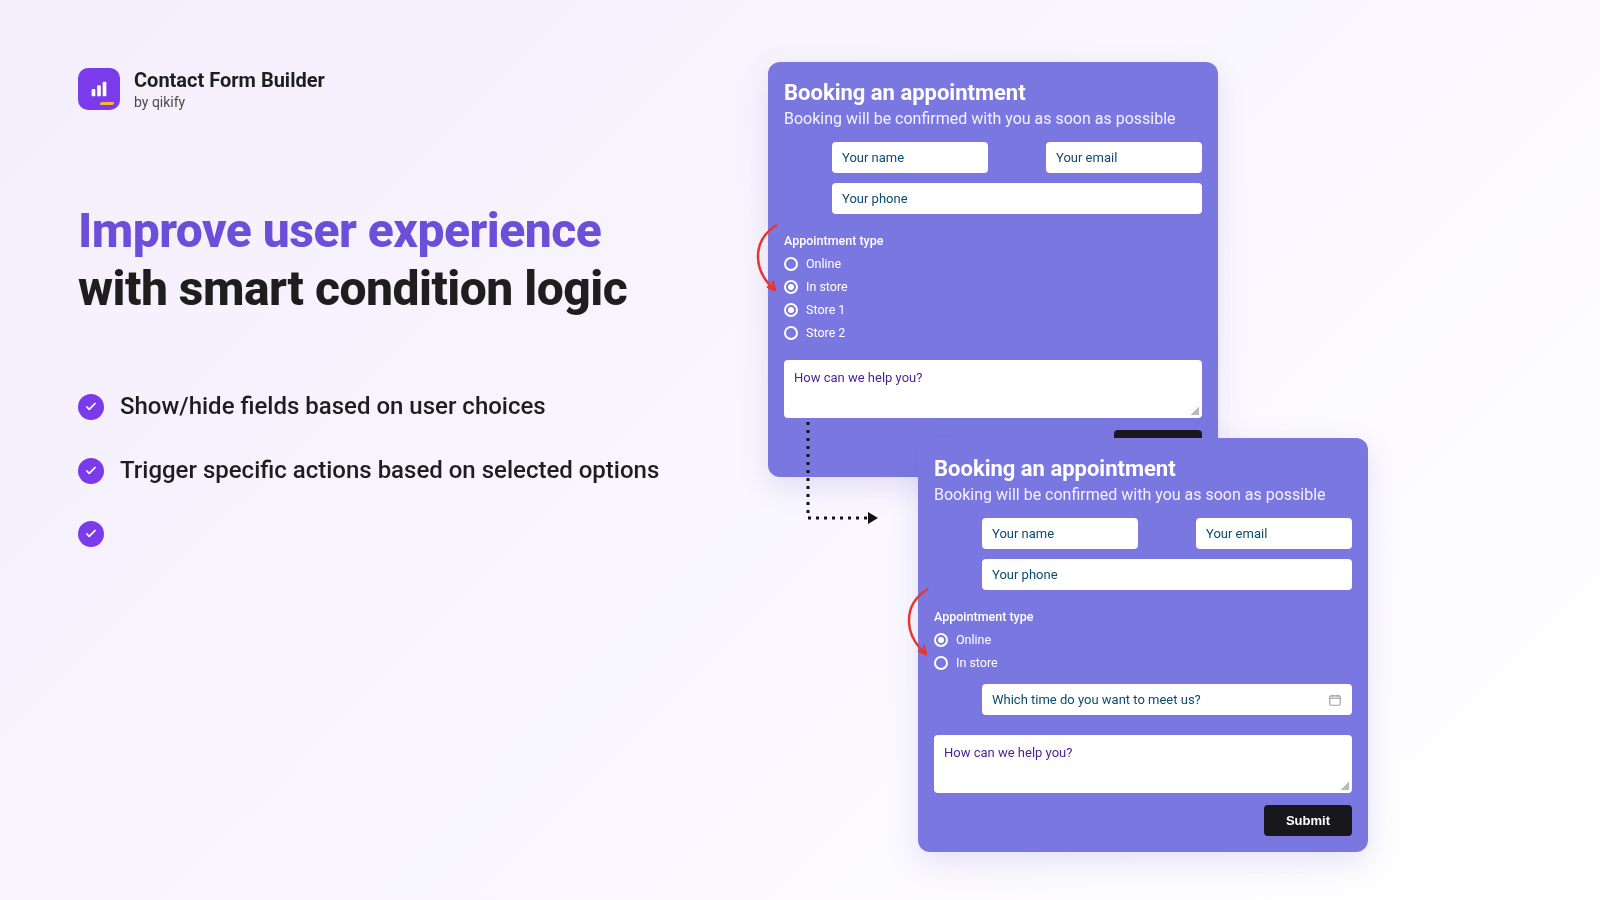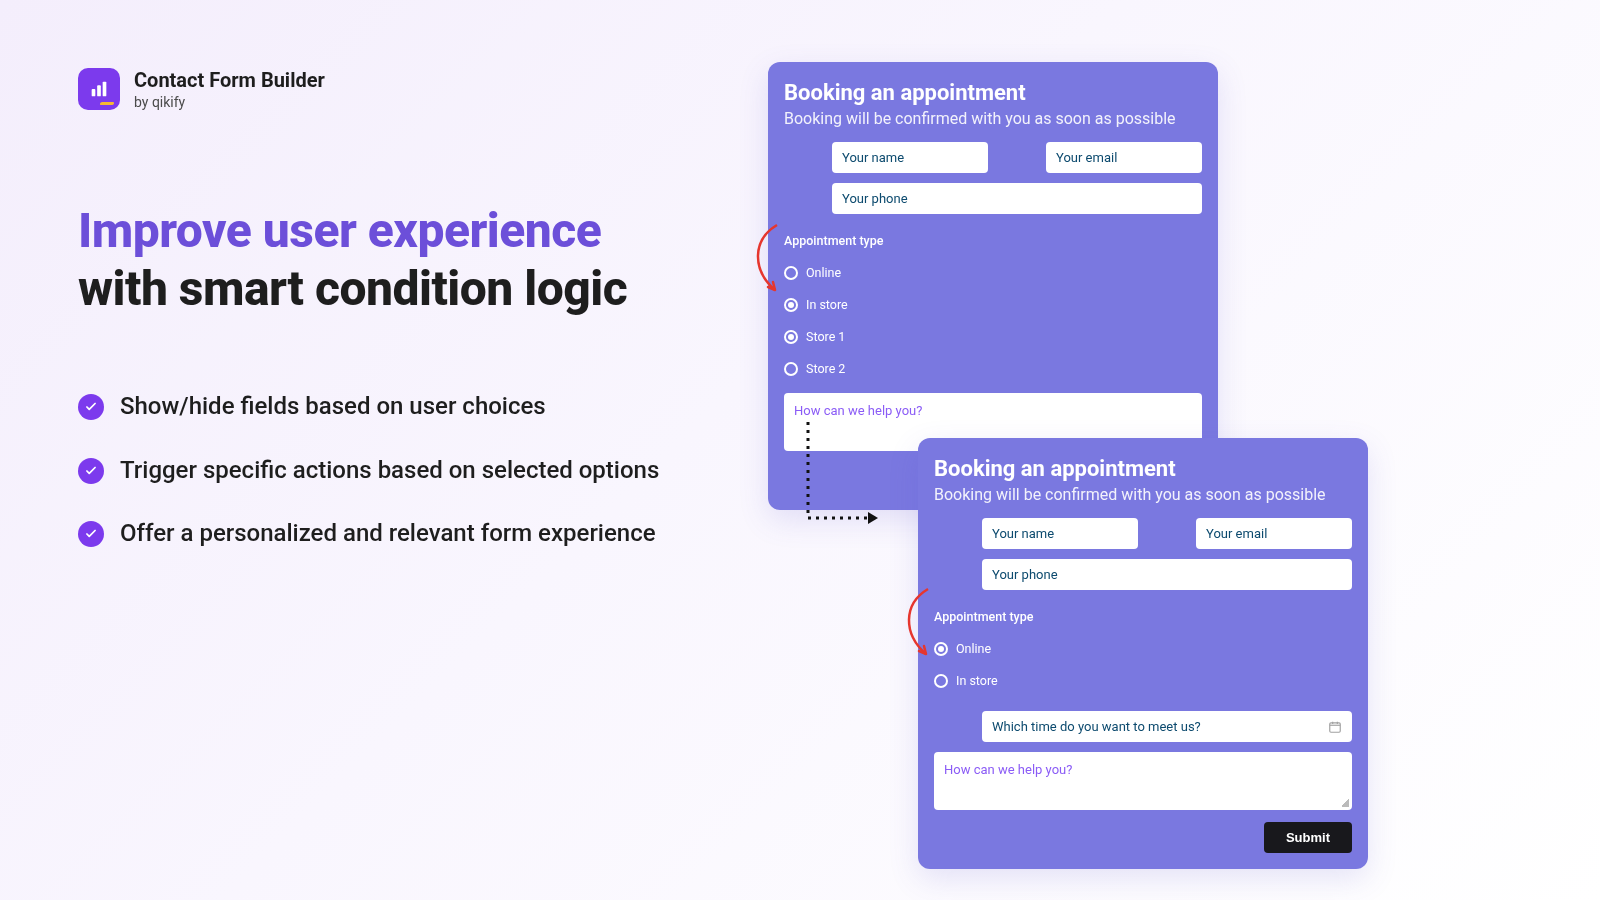--- a/index.html
+++ b/index.html
@@ -55,31 +55,31 @@
 .card .sub { font-size:16px; opacity:.9; margin-bottom:14px;}
 .row { display:flex; gap:10px; margin-bottom:10px;}
 .row .input { flex:1; }
 .input {
   background:#fff; border-radius:4px; padding:8px 10px;
   font-size:13px; color:#333; display:flex; align-items:center;
   justify-content:space-between;
 }
 .input.placeholder { color:#0c4a6e;margin-left:48px; }
 .section-label { font-size:12.5px; margin:19px 0 6px; font-weight:500;}
-.radio { display:flex; align-items:center; gap:8px; font-size:12.5px; margin:17px 0; cursor:pointer;}
+.radio { display:flex; align-items:center; gap:8px; font-size:12.5px; margin:8px 0; cursor:pointer;}
 .radio-dot {
   width:14px; height:14px; border-radius:50%; border:2px solid #fff;
   display:inline-block; position:relative; flex-shrink:0;
 }
 .radio.selected .radio-dot::after{
   content:""; position:absolute; inset:2px; border-radius:50%; background:#fff;
 }
 .textarea {
   background:#fff; border-radius:4px; padding:10px; min-height:58px;
-  font-size:13px; color:#8b5cf6; margin-top:10px;
+  font-size:13px; color:#4c1d95; margin-top:20px;
   position:relative;
 }
 .textarea::after{
   content:""; position:absolute; right:3px; bottom:3px;
   width:8px;height:8px;
   background:
     linear-gradient(135deg, transparent 50%, #bbb 50%);
 }
 .submit {
   background:#18181c; color:#fff; font-size:13px; font-weight:600;
@@ -141,21 +141,20 @@
         </svg>
       </span>
     <span class="bullet-text">Trigger specific actions based on selected options</span>
   </div>
   <div class="bullet">
     <span class="bullet-icon">
         <svg viewBox="0 0 24 24">
           <path d="M5 12l4 4L19 6" stroke="#fff" stroke-width="3" fill="none" stroke-linecap="round" stroke-linejoin="round"></path>
         </svg>
       </span>
-    <span class="bullet-text">Offer a personalized and relevant form experience</span>
   </div>
 </div>
 
 <div id="card1" class="card clearfix">
   <h2>Booking an appointment</h2>
   <div class="sub">Booking will be confirmed with you as soon as possible</div>
   <div class="row">
     <div class="input placeholder">Your name</div>
     <div class="input placeholder">Your email</div>
   </div>

